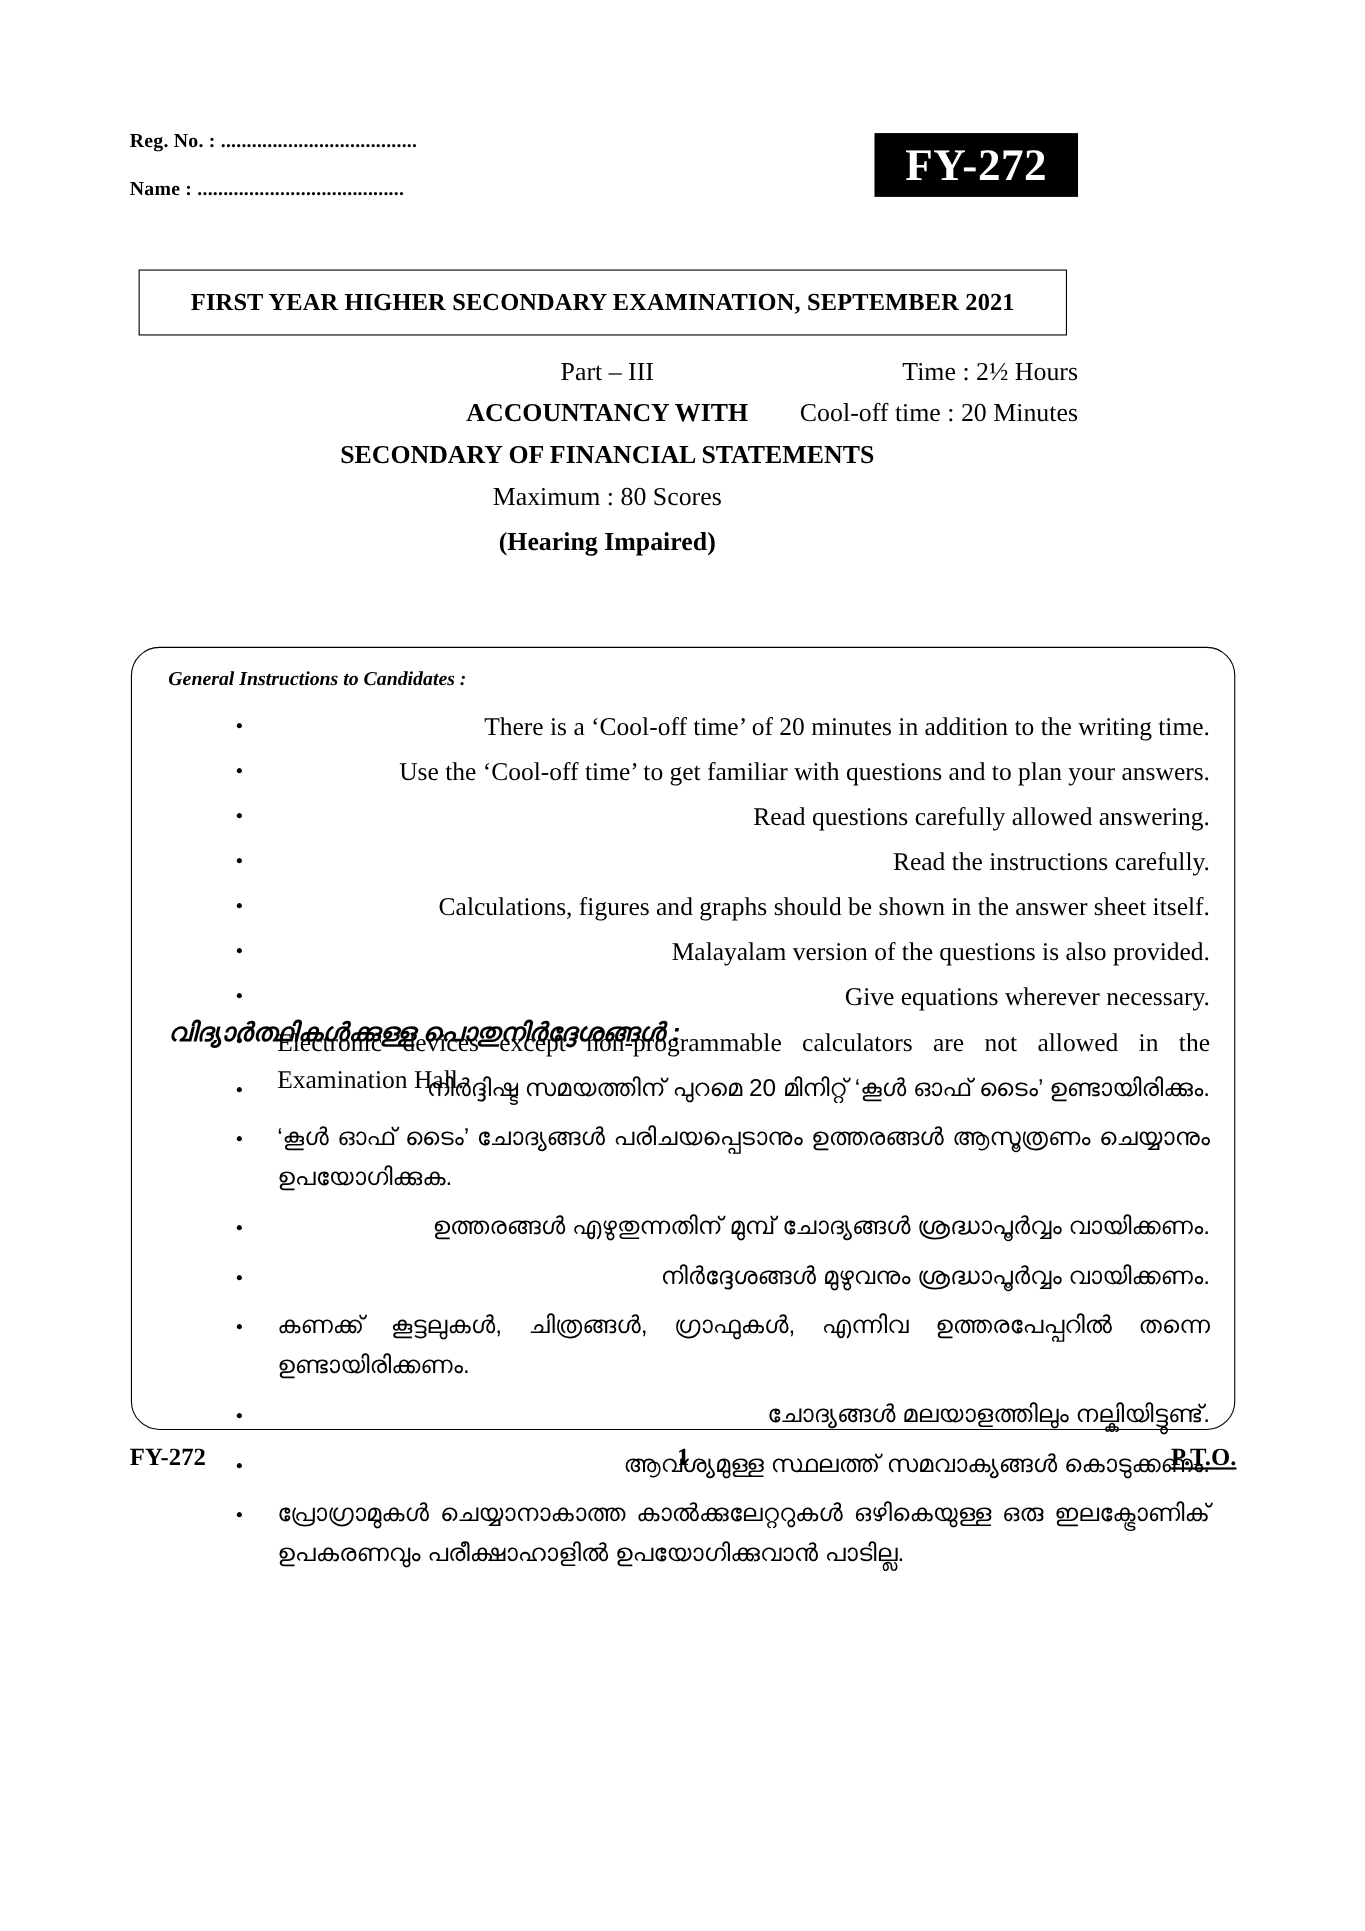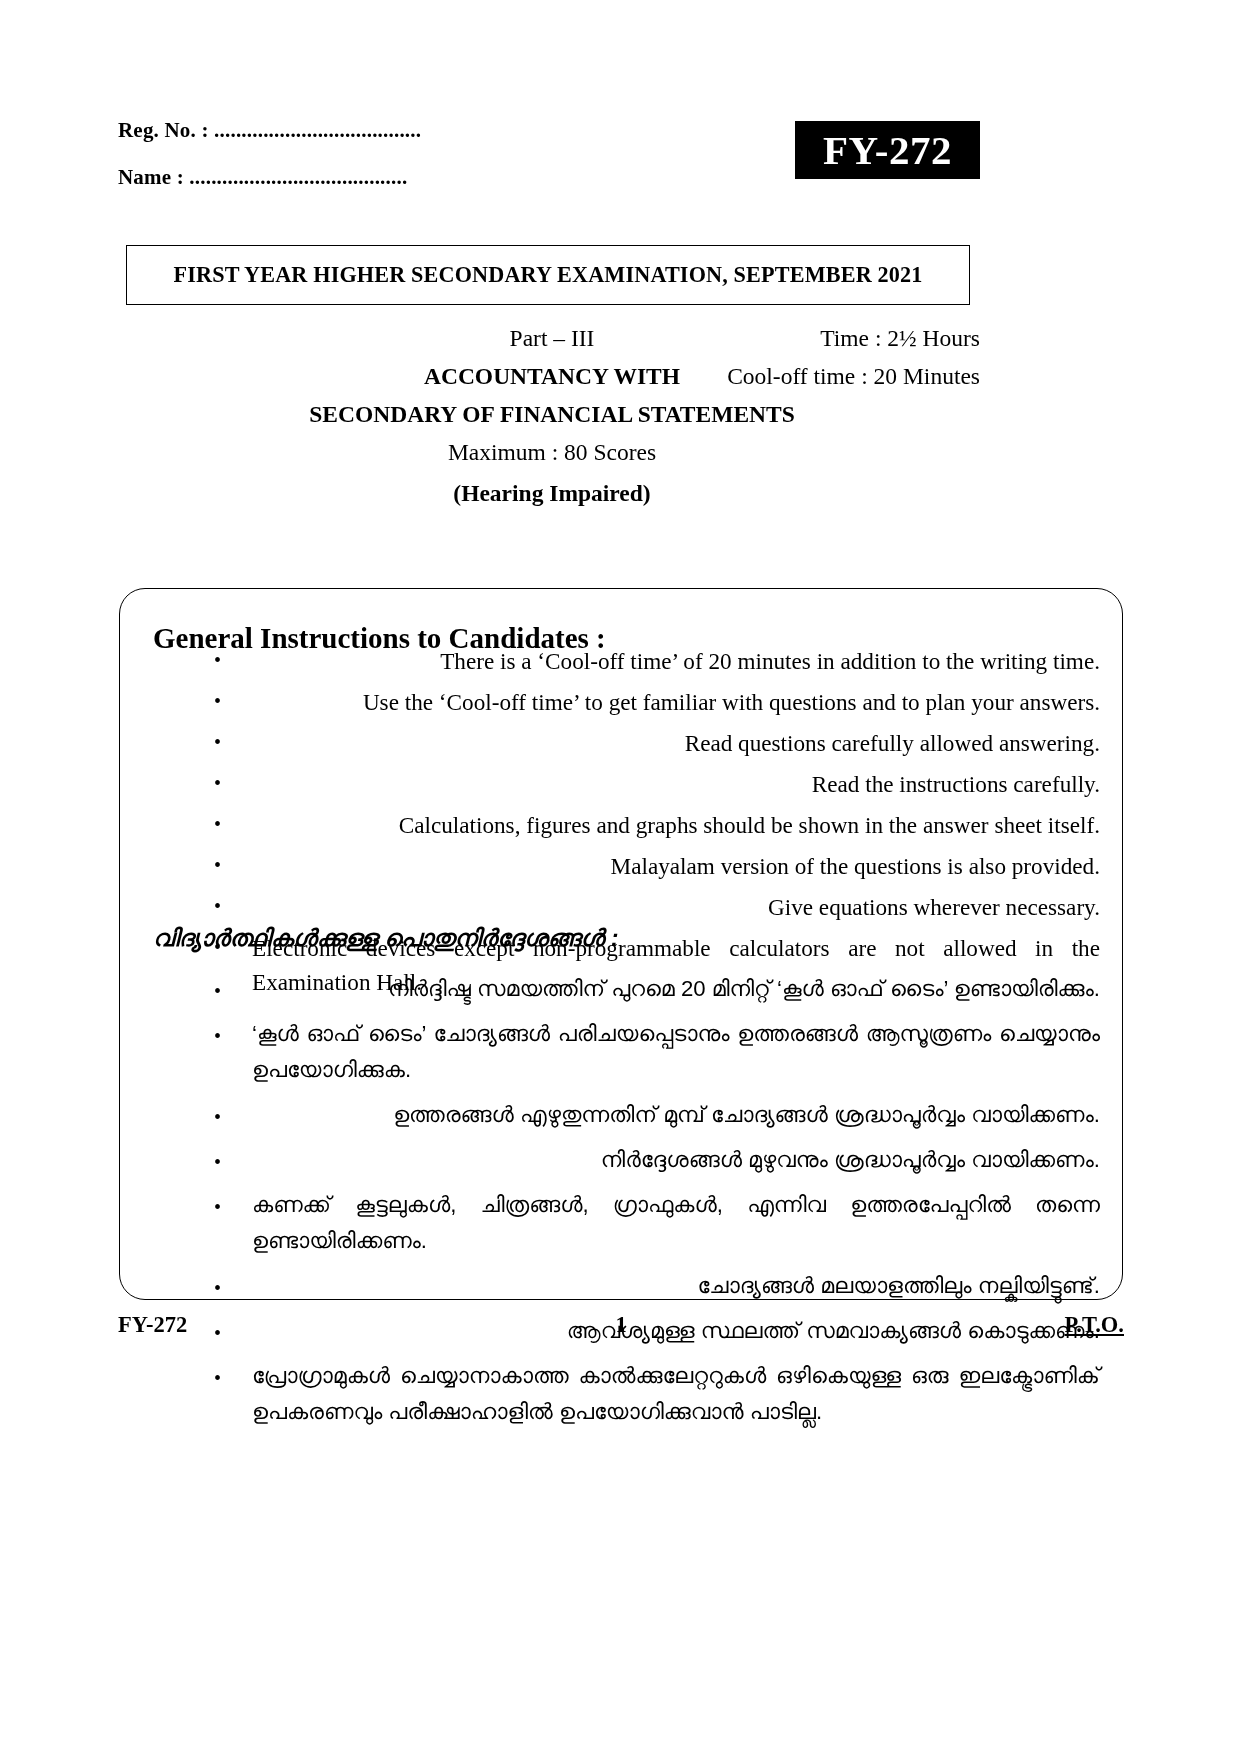--- a/index.html
+++ b/index.html
@@ -23,21 +23,21 @@
   }
 
   
   .id-block {
     position: absolute;
     left: 118px;
     top: 118px;
     width: 520px;
   }
   .id-row {
-    font-size: 21px;
+    font-size: 18px;
     font-weight: bold;
     letter-spacing: 0.2px;
     margin-bottom: 22px;
     white-space: nowrap;
   }
 
   
   .code-box {
     position: absolute;
     left: 795px;
@@ -133,23 +133,24 @@
     top: 588px;
     width: 1004px;
     height: 712px;
     border: 1.6px solid #000000;
     border-radius: 26px;
     box-sizing: border-box;
   }
   .instr-head {
     position: absolute;
     left: 33px;
-    top: 33px;
-    font-size: 29px;
-    font-weight: bold;
+    top: 18px;
+    font-size: 18px;
+    font-weight: bold;
+    font-style: italic;
   }
   .bullets-en {
     position: absolute;
     left: 70px;
     top: 56px;
     width: 910px;
   }
   .bullets-ml {
     position: absolute;
     left: 70px;

